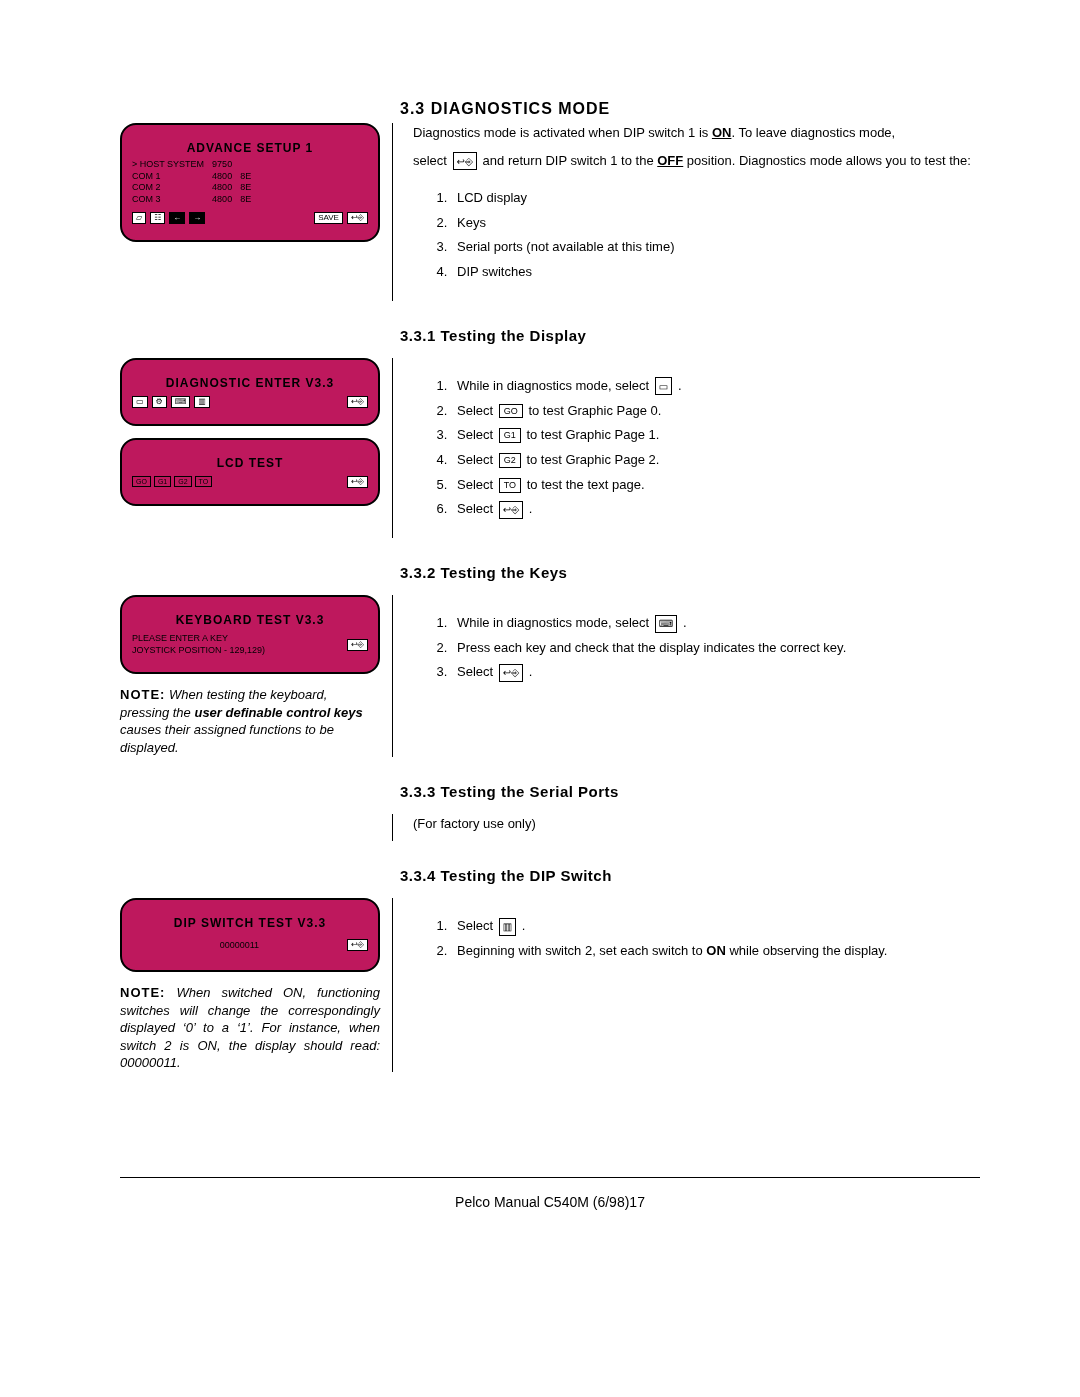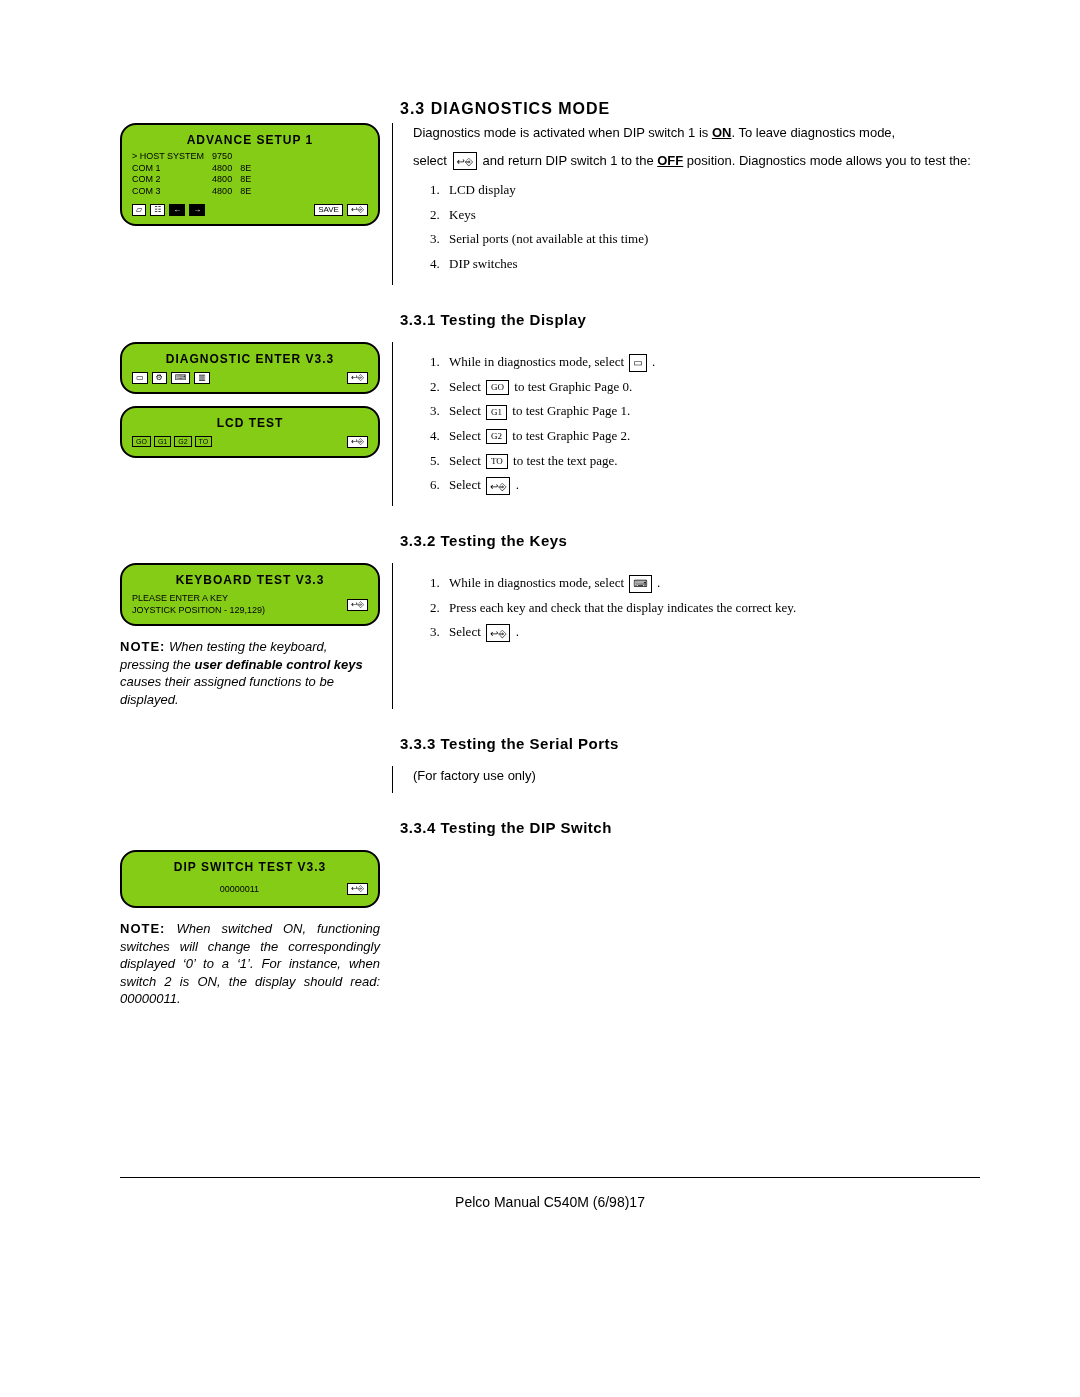--- a/index.html
+++ b/index.html
@@ -41,23 +41,23 @@
   h3 {
     font-size: 15px;
     font-weight: bold;
     letter-spacing: 0.5px;
     margin: 26px 0 14px 0;
     padding-left: 280px;
   }
   .panel {
     border: 2px solid #000;
     border-radius: 16px;
-    padding: 8px 10px;
+    padding: 16px 10px;
     margin-bottom: 12px;
-    background: #84cc16;
+    background: #be185d;
   }
   .panel-title {
     font-weight: bold;
     font-size: 12px;
     text-align: center;
     letter-spacing: 1px;
     margin-bottom: 4px;
   }
   .panel-body {
     font-size: 9px;
@@ -84,24 +84,23 @@
   }
   .tiny-icon.solid { background:#000; color:#fff; }
   .note {
     font-size: 13px;
     line-height:1.35;
     margin-top:12px;
   }
   .note .lbl { font-weight:bold; letter-spacing:1px; font-style:normal;}
   .note em, .note .ital { font-style: italic; }
   ol.steps {
-    margin: 8px; padding-left: 22px;
+    margin: 16px; padding-left: 22px;
     font-size: 13px;
     line-height: 1.9;
-    font-family: Liberation Serif, serif;
   }
   ol.steps li { padding-left: 6px; }
   .inline-key {
     display:inline-block;
     border:1px solid #000;
     font-size:9px;
     padding:1px 4px;
     vertical-align:middle;
     line-height:1.2;
     background:#fff;
@@ -290,20 +289,26 @@
         <div class="panel-row">
           <div class="center-body" style="flex:1">00000011</div>
           <span class="tiny-icon exit-icon">↩⎆</span>
         </div>
       </div>
       <div class="note" style="text-align:justify">
         <span class="lbl">NOTE:</span>
         <span class="ital">When switched ON, functioning switches will change the correspondingly displayed ‘0’ to a ‘1’. For instance, when switch 2 is ON, the display should read: 00000011.</span>
       </div>
     </div>
+    <div class="right">
+      <ol class="steps">
+        <li><span>Select</span> <span class="inline-icon">▥</span> .</li>
+        <li><span>Beginning with switch 2, set each switch to </span><b>ON</b><span> while observing the display.</span></li>
+      </ol>
+    </div>
   </div>
 
   <div class="footer">
     <span>Pelco Manual C540M (6/98)</span>
     <span>17</span>
   </div>
 
 </div>
 
 </body></html>

